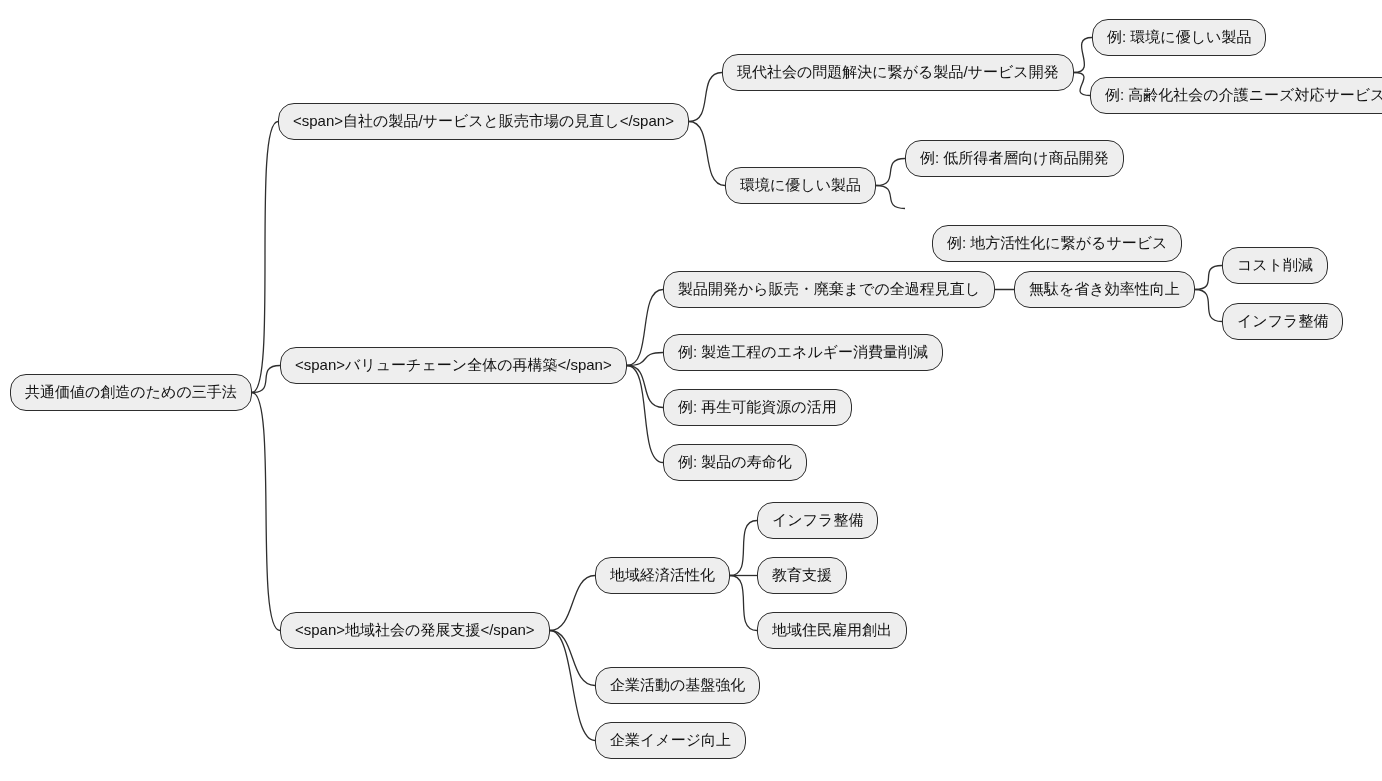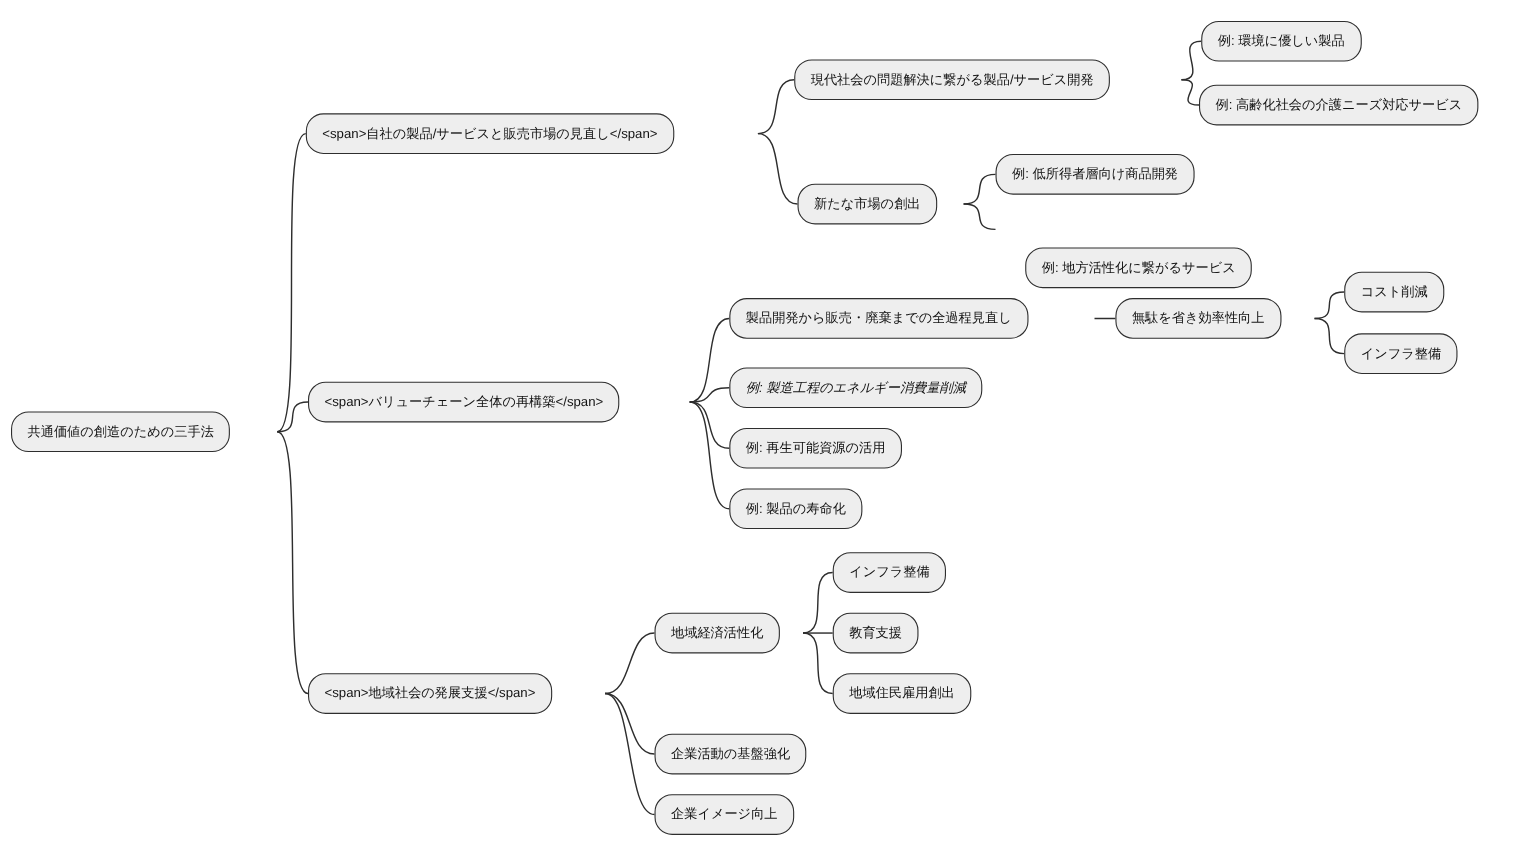--- a/index.html
+++ b/index.html
@@ -23,21 +23,21 @@
   }
   .node{
     position:absolute;
     height:37px;
     box-sizing:border-box;
     display:flex;align-items:center;justify-content:center;
     padding:0 14px;
     background:var(--node-fill);
     border:1.5px solid var(--node-border);
     border-radius:16px;
-    font-size:12px;
+    font-size:15px;
     color:var(--text);
     white-space:nowrap;
   }
 </style>
 </head>
 <body>
 
 <svg id="edge-layer" xmlns="http://www.w3.org/2000/svg">
     <path d="M 252 392.5 C 278 392.5, 252 121.5, 278 121.5"></path>
     <path d="M 252 392.5 C 278 392.5, 254 365.5, 280 365.5"></path>
@@ -62,30 +62,30 @@
     <path d="M 730 575.5 C 756 575.5, 731 575.5, 757 575.5"></path>
     <path d="M 730 575.5 C 756 575.5, 731 630.5, 757 630.5"></path>
   </svg>
 
 <div class="node" id="root" style="left:10px;  top:374px;">共通価値の創造のための三手法</div>
 
 <div class="node" id="b1" style="left:278px; top:103px;">&lt;span&gt;自社の製品/サービスと販売市場の見直し&lt;/span&gt;</div>
 <div class="node" id="b1c1" style="left:722px; top:54px;">現代社会の問題解決に繋がる製品/サービス開発</div>
 <div class="node" id="b1c1e1" style="left:1092px;top:19px;">例: 環境に優しい製品</div>
 <div class="node" id="b1c1e2" style="left:1090px;top:77px;">例: 高齢化社会の介護ニーズ対応サービス</div>
-<div class="node" id="b1c2" style="left:725px; top:167px;">新たな市場の創出</div>
+<div class="node" id="b1c2" style="left:725px; top:167px;">環境に優しい製品</div>
 <div class="node" id="b1c2e1" style="left:905px; top:140px;">例: 低所得者層向け商品開発</div>
 <div class="node" id="b1c2e2" style="left:932px; top:190px;margin-top:35px;">例: 地方活性化に繋がるサービス</div>
 
 <div class="node" id="b2" style="left:280px; top:347px;text-align:center;">&lt;span&gt;バリューチェーン全体の再構築&lt;/span&gt;</div>
 <div class="node" id="b2c1" style="left:663px; top:271px;">製品開発から販売・廃棄までの全過程見直し</div>
 <div class="node" id="b2c1g" style="left:1014px;top:271px;">無駄を省き効率性向上</div>
 <div class="node" id="cost" style="left:1222px;top:247px;">コスト削減</div>
 <div class="node" id="env" style="left:1222px;top:303px;">インフラ整備</div>
-<div class="node" id="b2c2" style="left:663px; top:334px;font-style:italic;">例: 製造工程のエネルギー消費量削減</div>
+<div class="node" id="b2c2" style="left:663px; top:334px;">例: 製造工程のエネルギー消費量削減</div>
 <div class="node" id="b2c3" style="left:663px; top:389px;">例: 再生可能資源の活用</div>
 <div class="node" id="b2c4" style="left:663px; top:444px;">例: 製品の寿命化</div>
 
 <div class="node" id="b3" style="left:280px; top:612px;">&lt;span&gt;地域社会の発展支援&lt;/span&gt;</div>
 <div class="node" id="b3c1" style="left:595px; top:557px;">地域経済活性化</div>
 <div class="node" id="infra" style="left:757px; top:502px;">インフラ整備</div>
 <div class="node" id="edu" style="left:757px; top:557px;">教育支援</div>
 <div class="node" id="employ" style="left:757px; top:612px;">地域住民雇用創出</div>
 <div class="node" id="b3c2" style="left:595px; top:667px;">企業活動の基盤強化</div>
 <div class="node" id="b3c3" style="left:595px; top:722px;">企業イメージ向上</div>

